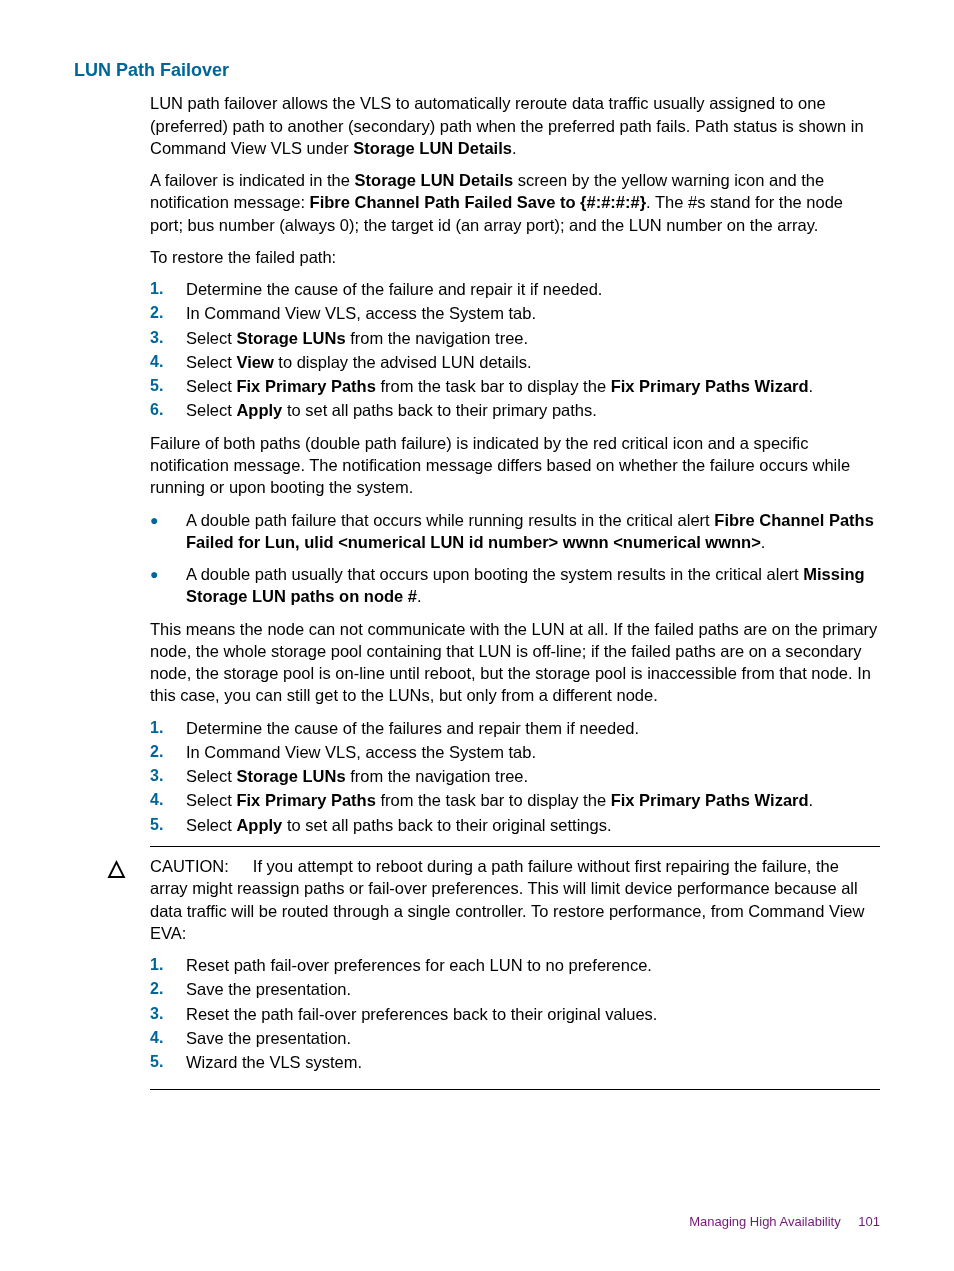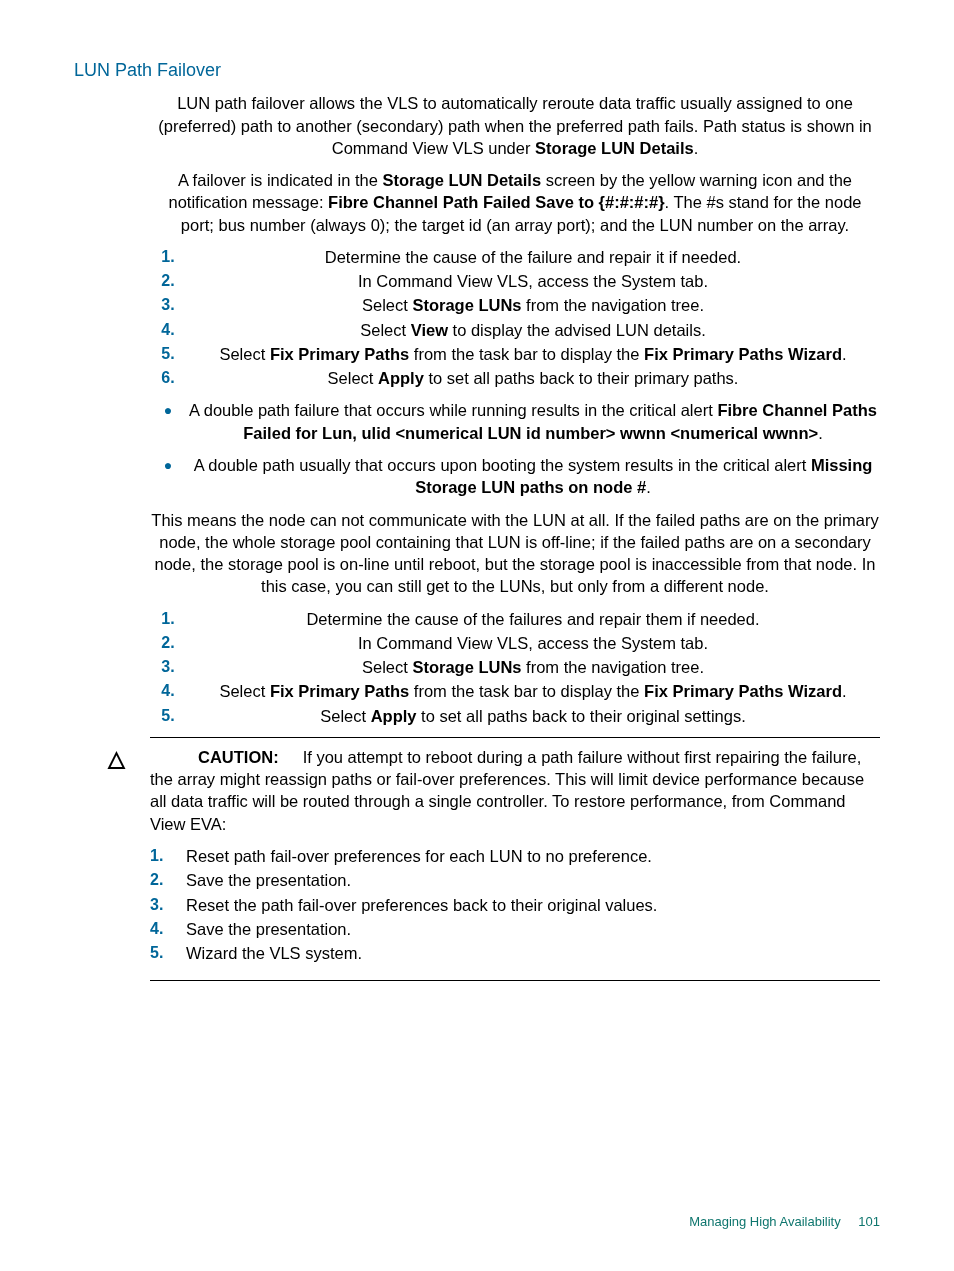--- a/index.html
+++ b/index.html
@@ -19,27 +19,26 @@
   .page {
     position: relative;
     width: 954px;
     height: 1271px;
     padding: 58px 74px 0 74px;
     box-sizing: border-box;
   }
   .section-title {
     color: #006699;
     font-size: 18px;
-    font-weight: 400;
+    font-weight: 700;
     margin: 0 0 10px 0;
     font-family: Arial, Helvetica, sans-serif;
   }
   .body-col {
     margin-left: 76px;
-    text-align: center;
   }
   p { margin: 0 0 10px 0; }
   .bold { font-weight: 700; }
   ol.num {
     list-style: none;
     padding: 0;
     margin: 4px 0 10px 0;
   }
   ol.num > li {
     display: flex;
@@ -89,30 +88,29 @@
   }
   .caution-body {
     flex: 1;
   }
   hr.rule {
     border: none;
     border-top: 1px solid #000;
     margin: 6px 0 8px 0;
   }
   .caution-label {
-    font-weight: 700;
+    font-weight: 400;
     margin-right: 24px;
-    margin-left: 48px;
   }
   .footer {
     position: absolute;
     bottom: 40px;
     right: 74px;
     font-size: 13px;
-    color: #0f766e;
+    color: #701a75;
   }
   .footer .pn { margin-left: 14px; }
 </style>
 </head>
 <body>
 
 <div class="page">
 
   <h3 class="section-title">LUN Path Failover</h3>
 
@@ -120,20 +118,21 @@
 
     <p>
       <span>LUN path failover allows the VLS to automatically reroute data traffic usually assigned to one (preferred) path to another (secondary) path when the preferred path fails. Path status is shown in Command View VLS under </span><span class="bold">Storage LUN Details</span><span>.</span>
     </p>
 
     <p>
       <span>A failover is indicated in the </span><span class="bold">Storage LUN Details</span><span> screen by the yellow warning icon and the notification message: </span><span class="bold">Fibre Channel Path Failed Save to {#:#:#:#}</span><span>. The #s stand for the node port; bus number (always 0); the target id (an array port); and the LUN number on the array.</span>
     </p>
 
 
+    <p>To restore the failed path:</p>
 
     <ol class="num">
       <li>
           <span class="n">1.</span>
           <span class="t">Determine the cause of the failure and repair it if needed.</span>
         </li>
       <li>
           <span class="n">2.</span>
           <span class="t">In Command View VLS, access the System tab.</span>
         </li>
@@ -148,20 +147,21 @@
       <li>
           <span class="n">5.</span>
           <span class="t"><span>Select </span><span class="bold">Fix Primary Paths</span><span> from the task bar to display the </span><span class="bold">Fix Primary Paths Wizard</span><span>.</span></span>
         </li>
       <li>
           <span class="n">6.</span>
           <span class="t"><span>Select </span><span class="bold">Apply</span><span> to set all paths back to their primary paths.</span></span>
         </li>
     </ol>
 
+    <p>Failure of both paths (double path failure) is indicated by the red critical icon and a specific notification message. The notification message differs based on whether the failure occurs while running or upon booting the system.</p>
 
     <ul class="bul">
       <li>
           <span class="dot">●</span>
           <span class="t"><span>A double path failure that occurs while running results in the critical alert </span><span class="bold">Fibre Channel Paths Failed for Lun, ulid &lt;numerical LUN id number&gt; wwnn &lt;numerical wwnn&gt;</span><span>.</span></span>
         </li>
       <li>
           <span class="dot">●</span>
           <span class="t"><span>A double path usually that occurs upon booting the system results in the critical alert </span><span class="bold">Missing Storage LUN paths on node #</span><span>.</span></span>
         </li>

